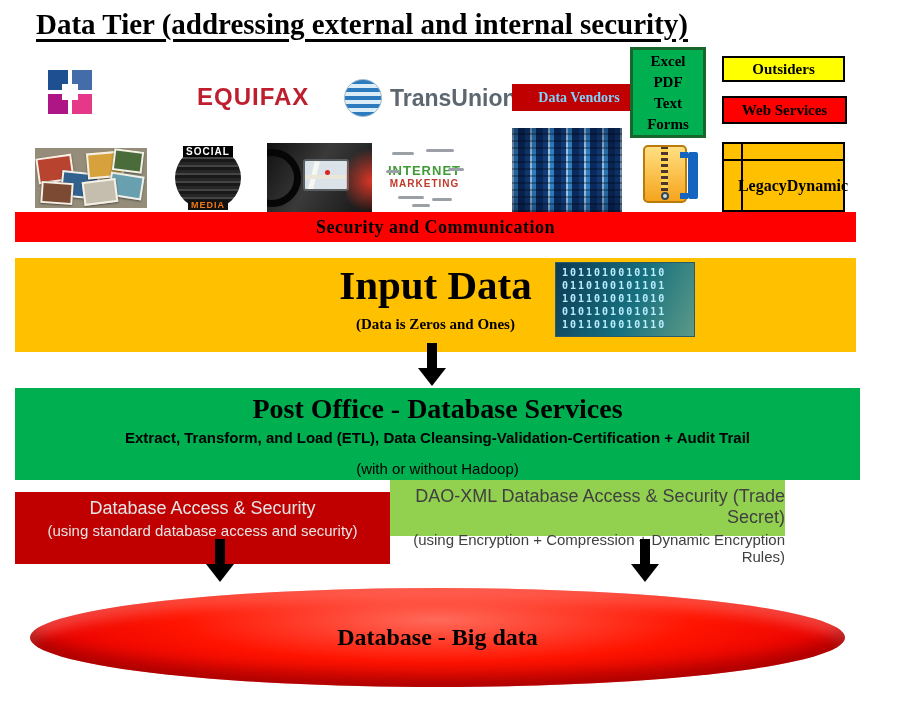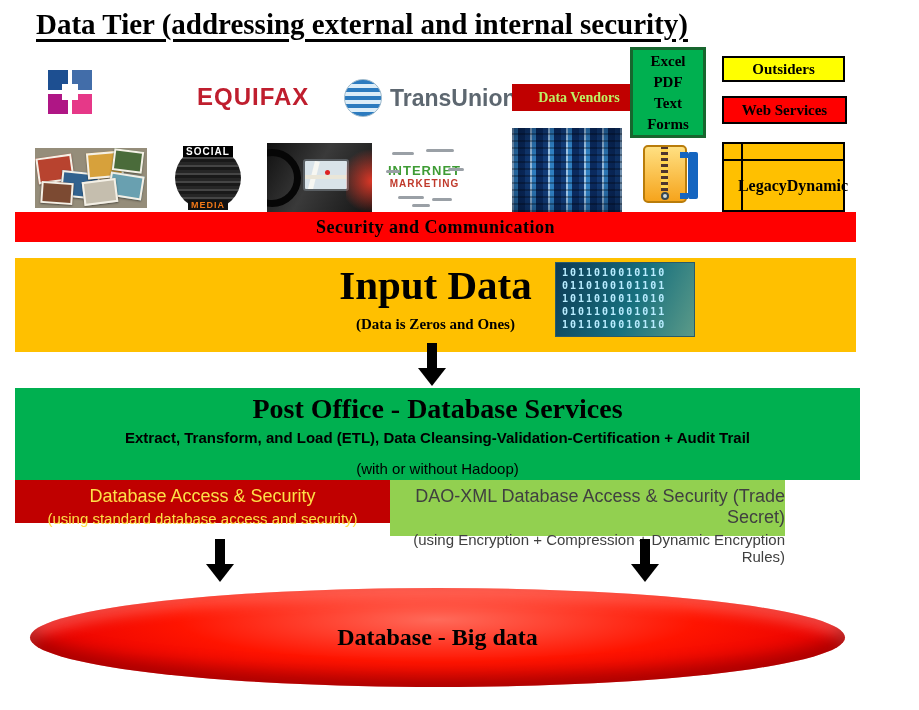--- a/index.html
+++ b/index.html
@@ -17,21 +17,21 @@
   .exp-icon::after{content:"";position:absolute;left:14px;top:14px;width:16px;height:16px;background:#fff}
   .exp-text{font-family:"Liberation Sans",sans-serif;font-weight:bold;font-size:25px;color:#3a2d85}
 
   .equifax{position:absolute;left:197px;top:83px;font-family:"Liberation Sans",sans-serif;font-weight:800;font-size:24px;letter-spacing:1px;color:#bf1e2e}
 
   .transunion{position:absolute;left:344px;top:79px;display:flex;align-items:center;gap:8px}
   .tu-icon{width:38px;height:38px;border-radius:50%;background:repeating-linear-gradient(0deg,#2c7bbf 0 4px,#dcedf8 4px 8px);border:1px solid #9db9cc}
   .tu-text{font-family:"Liberation Sans",sans-serif;font-weight:bold;font-size:23px;color:#5d6770}
 
   .sbox{position:absolute;display:flex;align-items:center;justify-content:center;text-align:center;font-weight:bold;color:#000}
-  .data-vendors{left:512px;top:84px;width:134px;height:27px;background:#C00000;color:#bef264;font-size:14px}
+  .data-vendors{left:512px;top:84px;width:134px;height:27px;background:#C00000;color:#7dd3fc;font-size:14px}
   .excel-forms{left:630px;top:47px;width:76px;height:91px;background:#00B050;border:3px solid #17662e;flex-direction:column;font-size:15px;line-height:21px}
   .outsiders{left:722px;top:56px;width:123px;height:26px;background:#FFFF00;border:2px solid #000;font-size:15px}
   .web-services{left:722px;top:96px;width:125px;height:28px;background:#FF0000;border:2px solid #000;font-size:15px}
 
   
   .photos{position:absolute;left:35px;top:148px;width:112px;height:60px;background:#958d7a;overflow:hidden}
   .photos i{position:absolute;border:2px solid #f4f0e6;box-shadow:0 1px 2px rgba(0,0,0,.45)}
   .p1{left:2px;top:8px;width:36px;height:26px;background:#b8432f;transform:rotate(-8deg)}
   .p2{left:26px;top:24px;width:38px;height:26px;background:#31628f;transform:rotate(6deg)}
   .p3{left:52px;top:4px;width:36px;height:26px;background:#d7a13b;transform:rotate(-5deg)}
@@ -92,21 +92,21 @@
   .arrow-mid{left:414px;top:343px}
   .arrow-left{left:202px;top:539px}
   .arrow-right{left:627px;top:539px}
 
   
   .postoffice{position:absolute;left:15px;top:388px;width:845px;height:92px;background:#00B050;text-align:center}
   .po-title{margin-top:5px;font-weight:bold;font-size:28px}
   .po-line2{margin-top:4px;font-family:"Liberation Sans",sans-serif;font-weight:bold;font-size:15px}
   .po-line3{margin-top:14px;font-family:"Liberation Sans",sans-serif;font-weight:normal;font-size:15px}
 
-  .access-left{position:absolute;left:15px;top:480px;width:375px;height:43px;background:#C00000;color:#fde047;text-align:center;font-family:"Liberation Sans",sans-serif}
+  .access-left{position:absolute;left:15px;top:492px;width:375px;height:72px;background:#C00000;color:#e5e5e5;text-align:center;font-family:"Liberation Sans",sans-serif}
   .access-right{position:absolute;left:390px;top:480px;width:395px;height:56px;background:#92D050;color:#404040;text-align:right;font-family:"Liberation Sans",sans-serif}
   .acc-title{margin-top:6px;font-size:18px}
   .acc-sub{margin-top:3px;font-size:15px}
 
   .database{position:absolute;left:30px;top:588px;width:815px;height:99px;border-radius:50%;
     background:radial-gradient(ellipse at 50% 32%,#ff6a5a 0%,#ff1400 45%,#e80000 75%,#c90000 100%);
     box-shadow:inset 0 -12px 16px rgba(100,0,0,.45),inset 0 10px 14px rgba(255,255,255,.25);
     display:flex;align-items:center;justify-content:center;font-weight:bold;font-size:24px}
 </style>
 </head>

